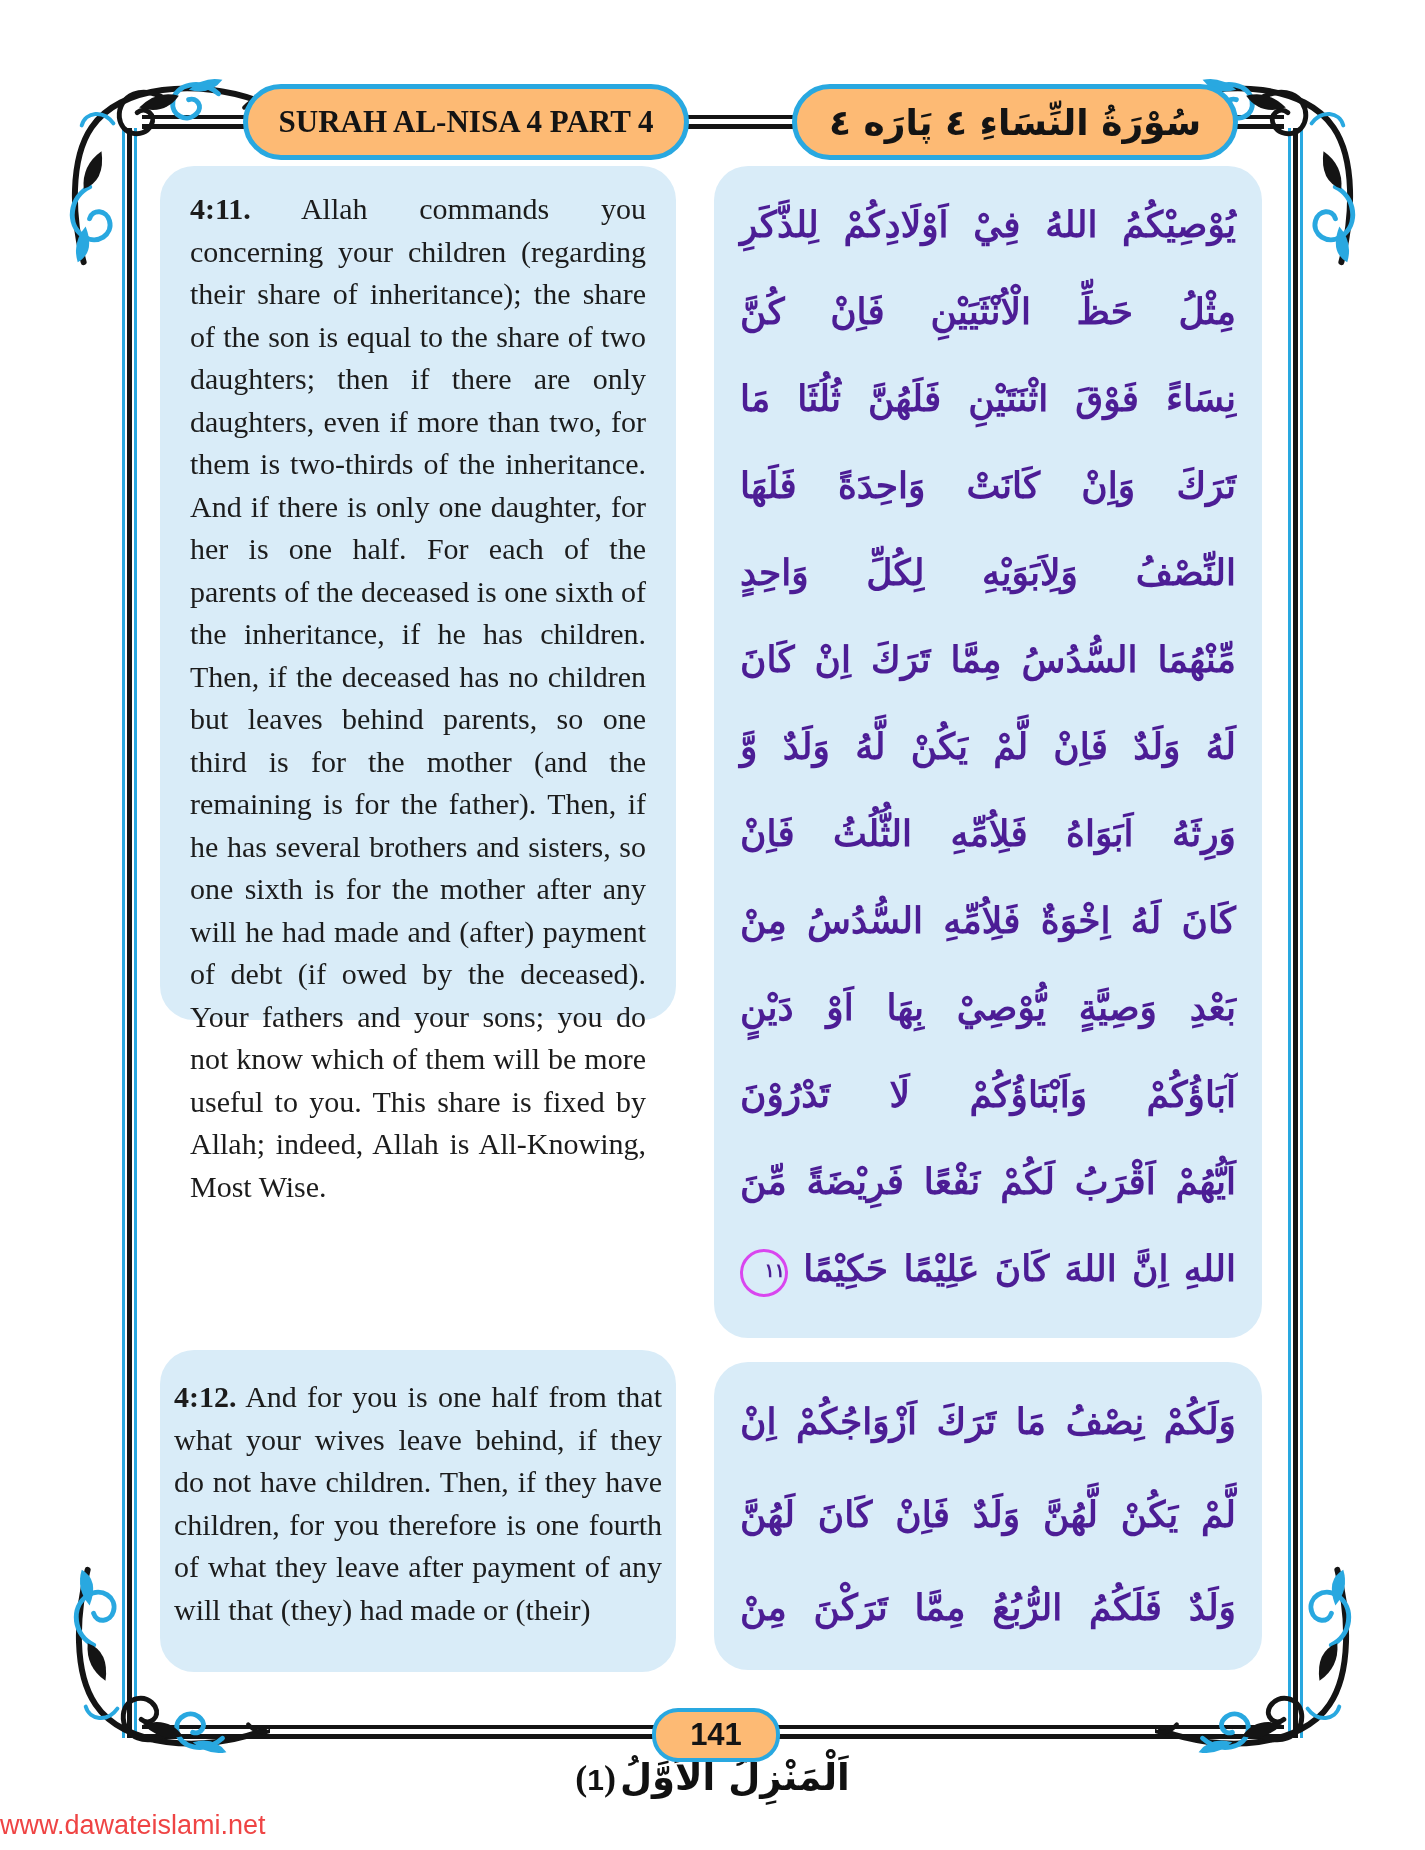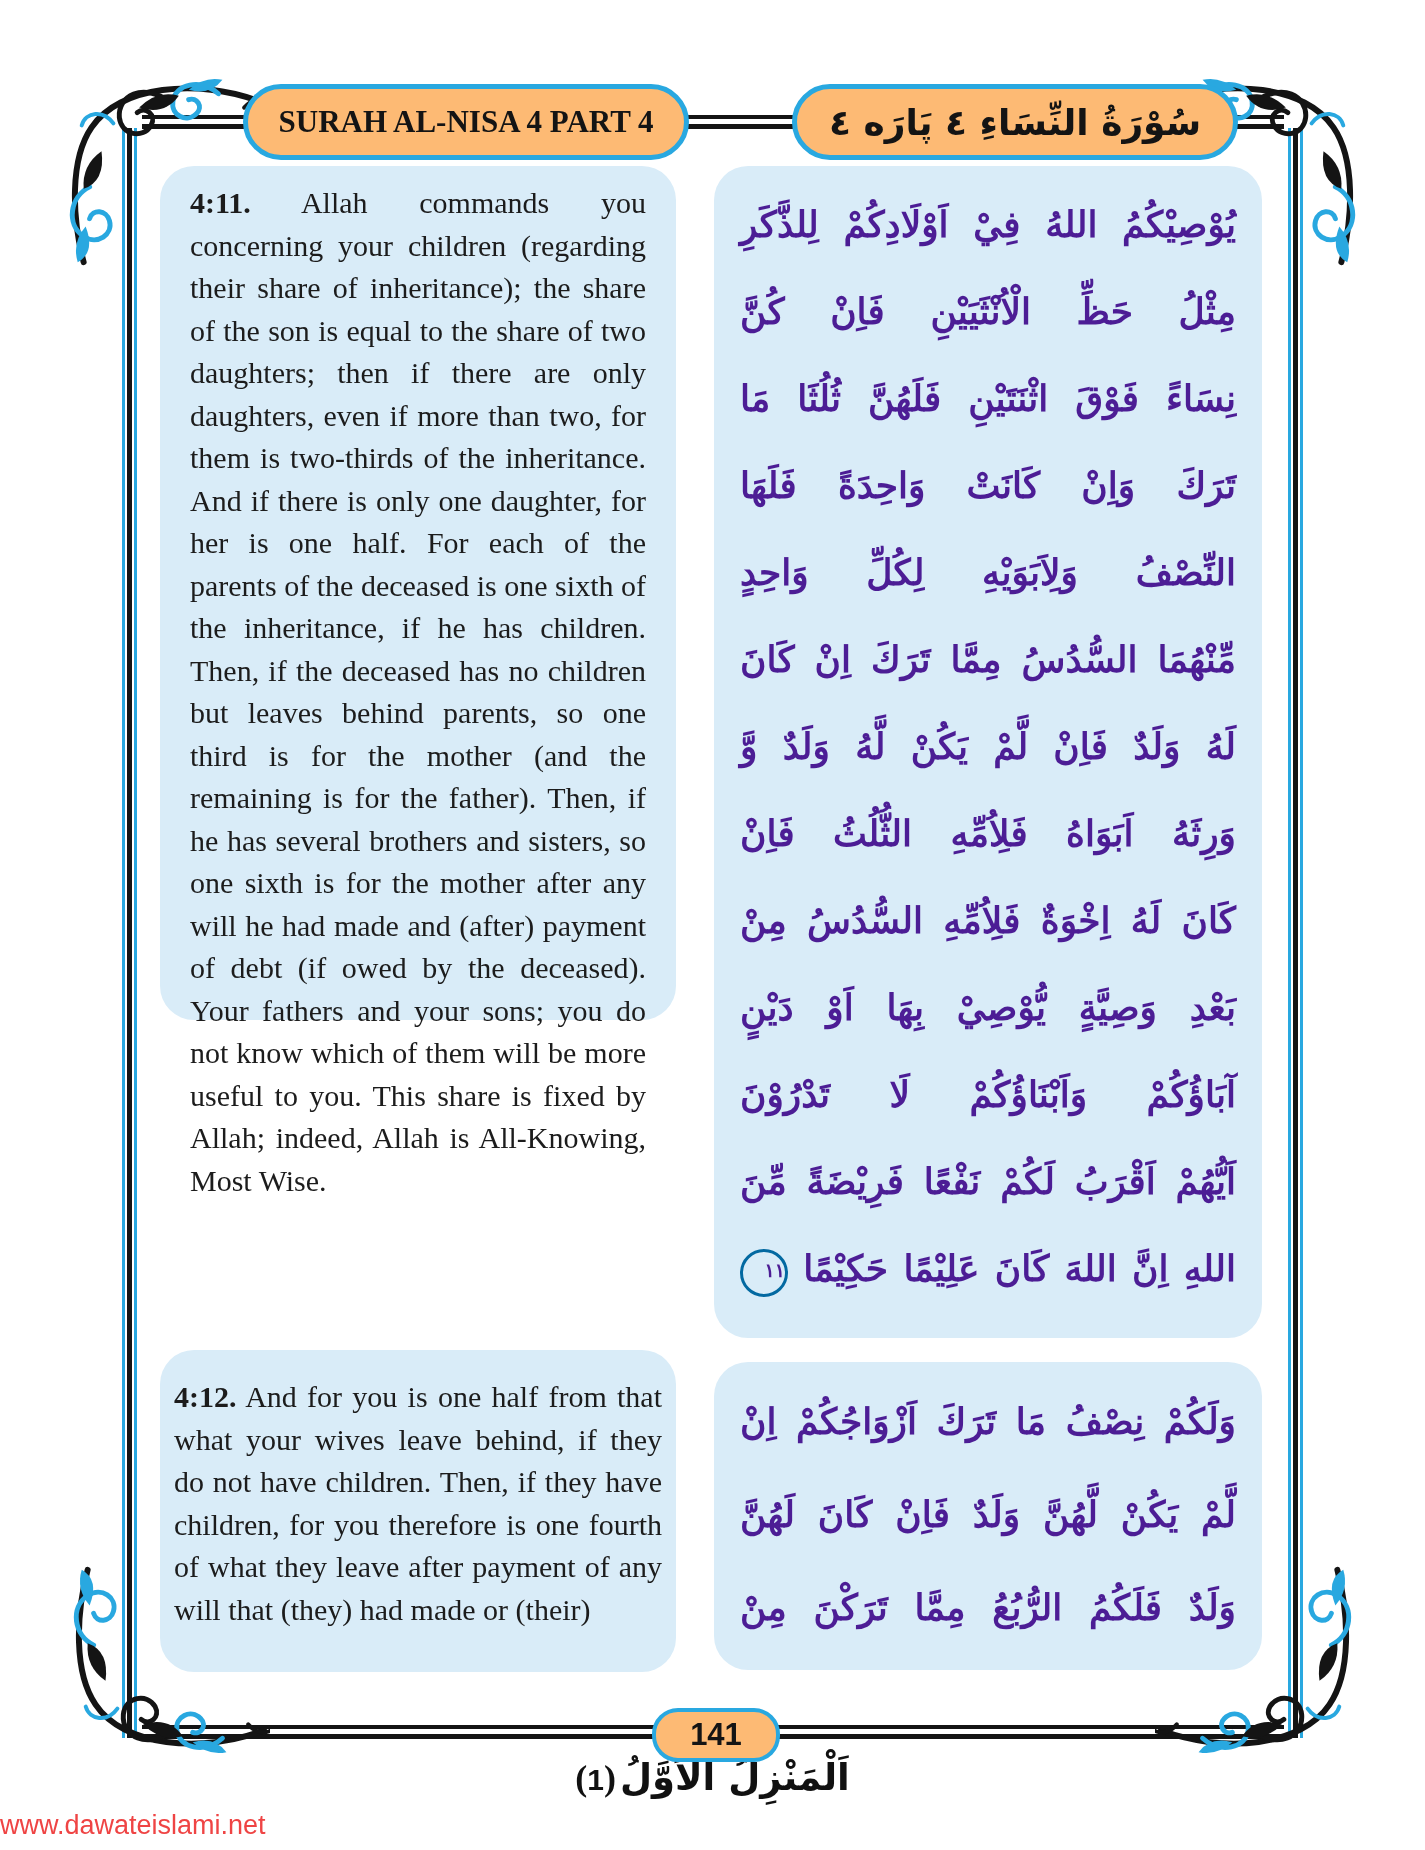--- a/index.html
+++ b/index.html
@@ -25,34 +25,34 @@
   
   .pill{position:absolute;background:#fdba74;border:5px solid #29a8e0;border-radius:42px;
         display:flex;align-items:center;justify-content:center;z-index:4;}
   .pill-title-en{left:243px;top:84px;width:436px;height:66px;}
   .pill-title-en span{font-weight:700;font-size:31px;letter-spacing:0px;color:#141414;}
   .pill-title-ar{left:792px;top:84px;width:436px;height:66px;}
   .pill-title-ar span{direction:rtl;font-family:"DejaVu Sans",sans-serif;font-weight:700;font-size:36px;color:#141414;}
 
   
   .panel{position:absolute;background:#d9ecf8;border-radius:34px;box-sizing:border-box;}
-  .panel-trans-1{left:160px;top:166px;width:516px;height:854px;padding:16px 30px;}
+  .panel-trans-1{left:160px;top:166px;width:516px;height:854px;padding:22px 30px;}
   .panel-arabic-1{left:714px;top:166px;width:548px;height:1172px;padding:16px 26px;}
   .panel-trans-2{left:160px;top:1350px;width:516px;height:322px;padding:26px 14px;}
   .panel-arabic-2{left:714px;top:1362px;width:548px;height:308px;padding:14px 26px;}
 
   .trans{margin:0;text-align:justify;font-size:30px;line-height:42.5px;color:#1c1c1c;
          font-family:"Liberation Serif",serif;}
   .trans b{font-weight:700;}
 
   .arabic-line{direction:rtl;text-align:justify;text-align-last:justify;height:87px;line-height:87px;
                font-family:Liberation Serif, serif;font-weight:700;font-size:36px;color:#4c1d95;
                overflow:visible;white-space:nowrap;}
   .panel-arabic-2 .arabic-line{height:93px;line-height:93px;}
-  .ayah-marker{display:inline-block;width:42px;height:42px;border:3px solid #0369a1;border-radius:50%;
+  .ayah-marker{display:inline-block;width:42px;height:42px;border:3px solid #d946ef;border-radius:50%;
                text-align:center;line-height:38px;font-size:19px;font-weight:700;vertical-align:middle;}
 
   
   .pill-page-num{left:652px;top:1708px;width:120px;height:46px;border-width:4px;border-radius:26px;text-align:right;}
   .pill-page-num span{font-weight:700;font-size:31px;color:#141414;font-family:"Liberation Sans",sans-serif;}
 
   .manzil{position:absolute;left:0;top:1756px;width:100%;text-align:center;z-index:2;}
   .manzil .ar{direction:rtl;font-family:"DejaVu Sans",sans-serif;font-weight:700;font-size:37px;color:#111111;}
   .manzil .bracket{font-weight:700;font-size:36px;color:#111111;font-family:"Liberation Serif",serif;}
   .manzil .num{font-weight:700;font-size:30px;color:#111111;font-family:"Liberation Sans",sans-serif;}

